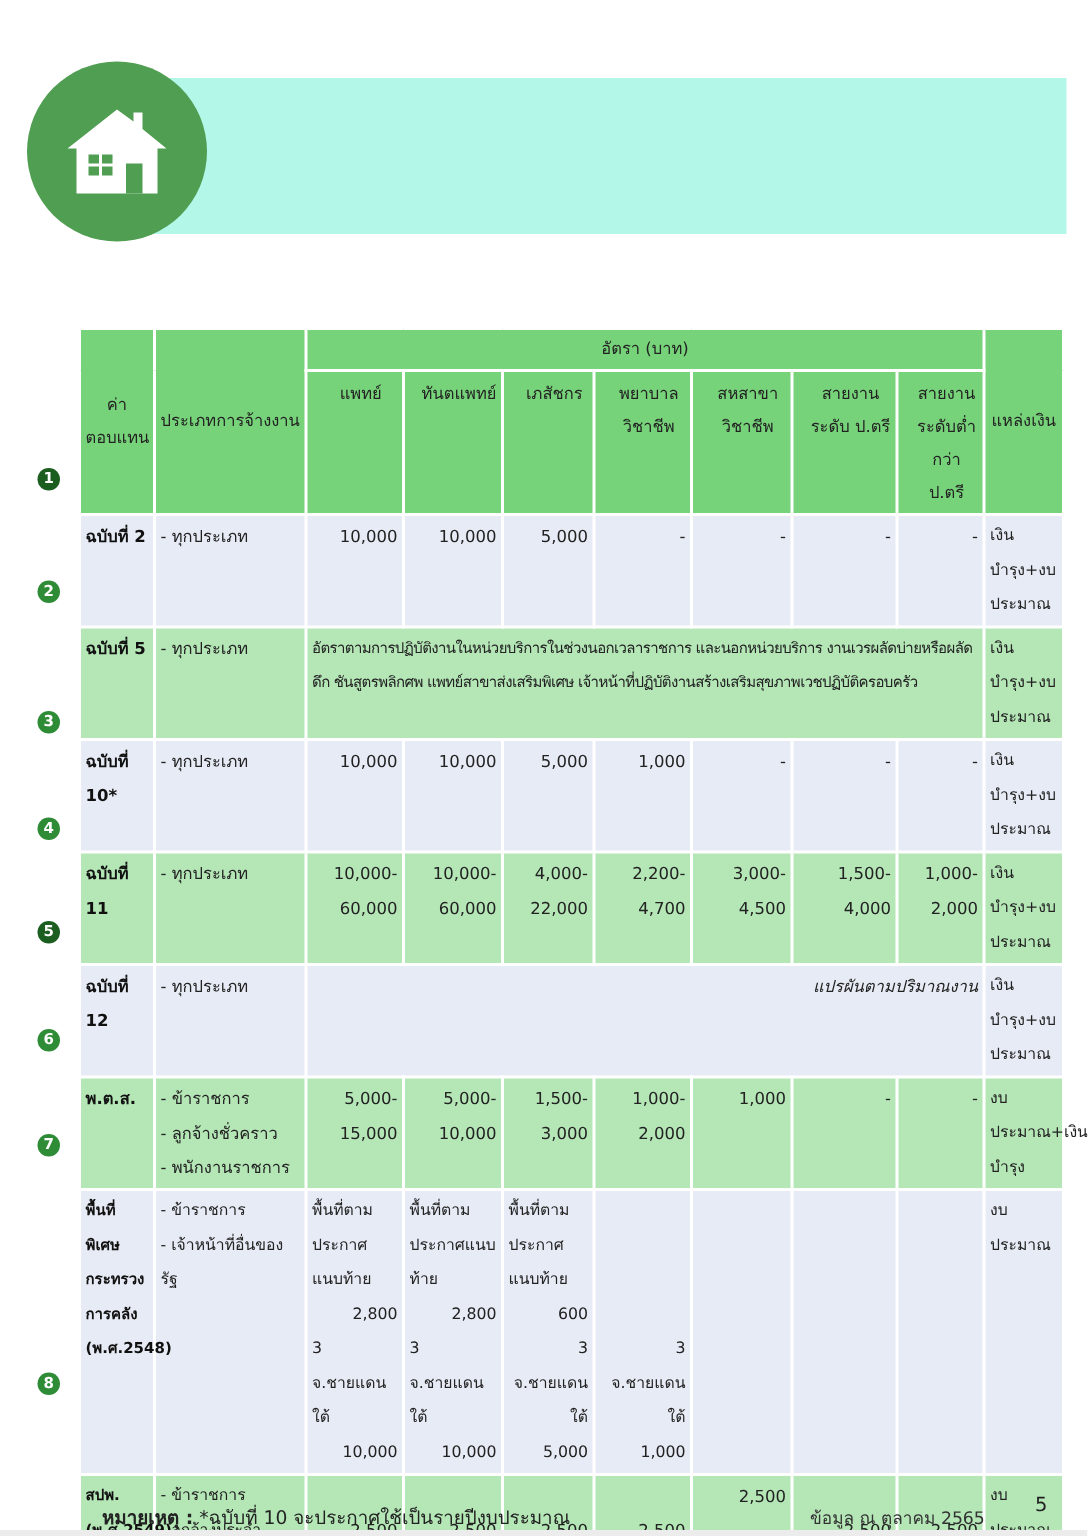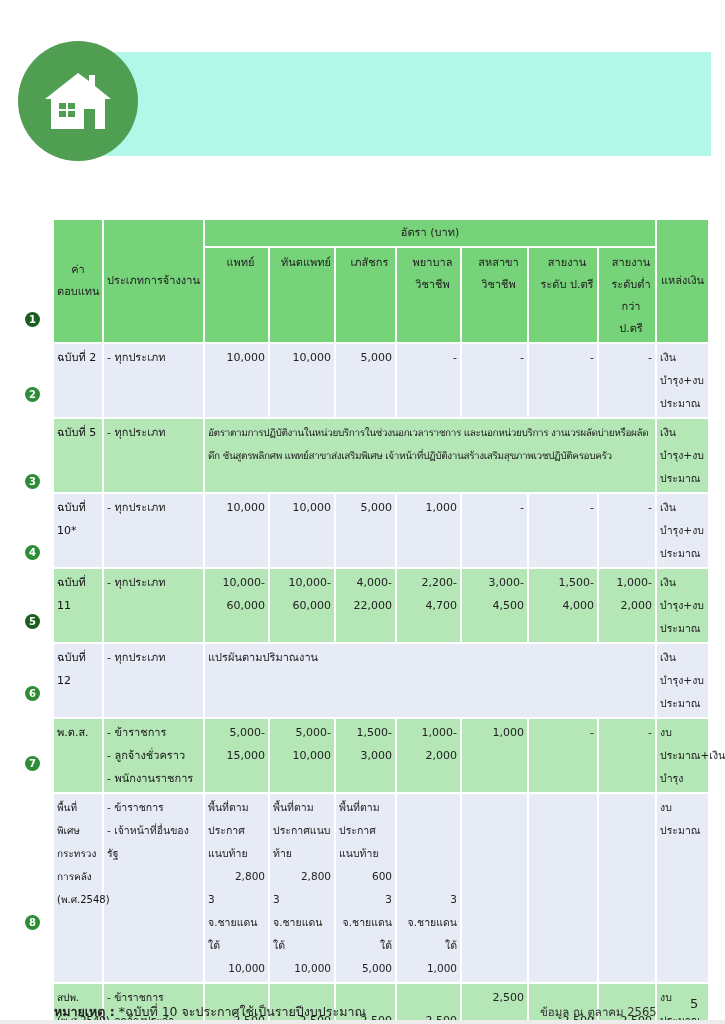--- a/index.html
+++ b/index.html
@@ -34,35 +34,35 @@
   }
   tr.hdr1 th { height: 22px; margin-left: 21px; }
   tr.hdr2 th { height: 70px; vertical-align: top; padding-top: 4px; padding-left: 11px; }
   th.th-side { vertical-align: middle; }
   th.rate-group { font-weight: bold; }
 
   tr.row-grey td { background: #e7ebf5; }
   tr.row-green td { background: #b4e6b6; }
 
   td.num { text-align: right; }
-  td.name { font-weight: normal; color: #111; }
+  td.name { font-weight: bold; color: #111; }
   td.src { font-size: 10.5px; padding-left: 1px; }
   td.span-note { font-size: 10px; letter-spacing: -0.4px; line-height: 23px; }
-  td.span-center { text-align: left; }
+  td.span-center { text-align: right; font-style: italic; }
 
   .badge {
     position: absolute; width: 15px; height: 15px; border-radius: 50%;
     background: #2e8b36; color: #ffffff; font-size: 10px; font-weight: bold;
     display: flex; align-items: center; justify-content: center;
     font-family: "DejaVu Sans", sans-serif;
   }
   .badge.dark { background: #1b5e20; }
 
   .footer-note {
-    position: absolute; left: 54px; top: 1002px; font-size: 12.5px; color: #222; text-align: right;
+    position: absolute; left: 68px; top: 1002px; font-size: 12.5px; color: #222; text-align: right;
   }
   .footer-note b { font-weight: bold; }
   .footer-date { position: absolute; left: 540px; top: 1003px; font-size: 11.5px; color: #333; }
   .page-num { position: absolute; left: 690px; top: 996px; font-size: 13px; color: #222; }
   .bottom-rule { position: absolute; left: 0; top: 1020px; width: 725px; height: 4px; background: #ececec; }
 </style>
 </head>
 <body>
 
 <div class="banner"></div>

